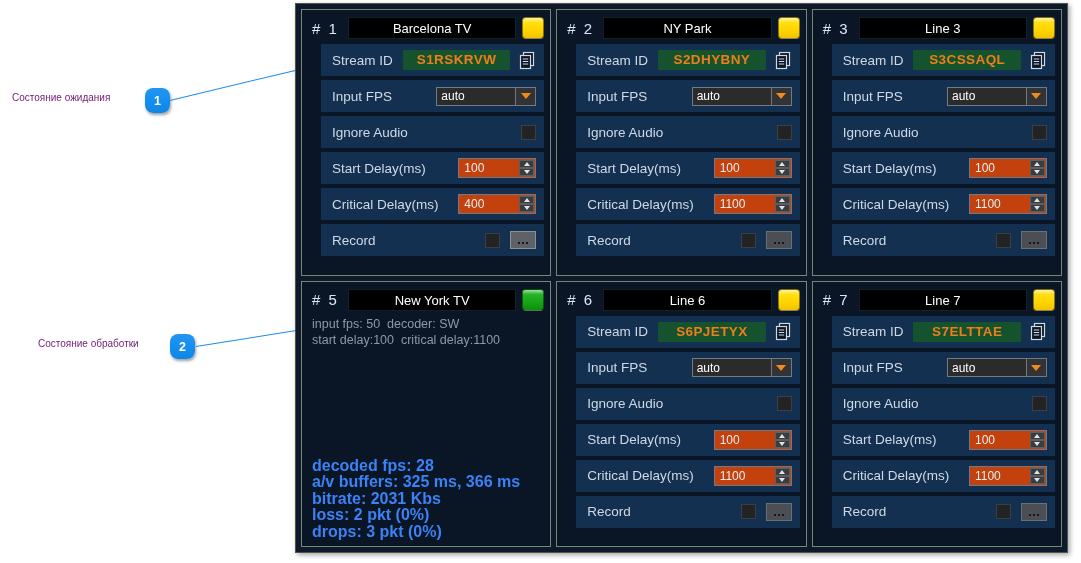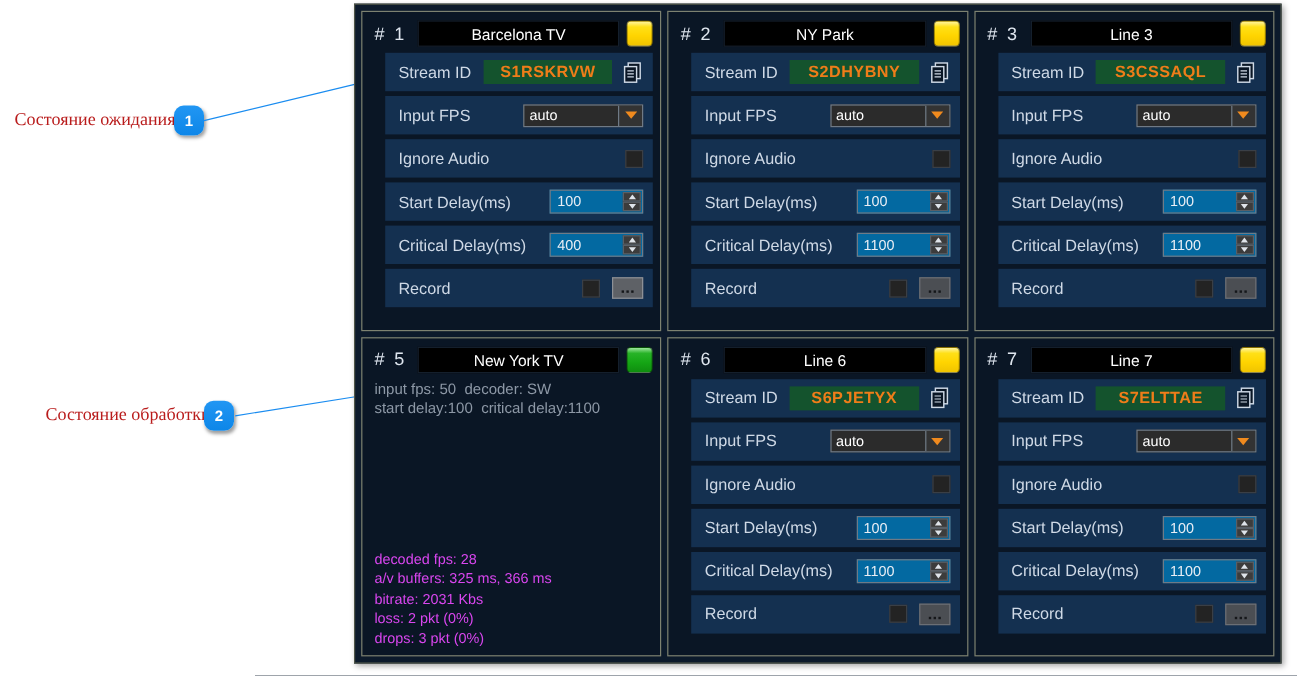--- a/index.html
+++ b/index.html
@@ -8,24 +8,24 @@
     background:#ffffff;
     font-family:"Liberation Sans", sans-serif;
     overflow:hidden;
     position:relative;
   }
 
   
   #annotations{position:absolute;left:0;top:0;width:1081px;height:563px;}
   .anno-label{
     position:absolute;
-    font-size:15px;
-    color:#b91c1c;
+    font-size:10px;
+    color:#701a75;
     white-space:nowrap;
-    font-family:Liberation Serif, serif;
+    font-family:Liberation Sans, sans-serif;
   }
   .anno-badge{
     position:absolute;
     width:25px;height:25px;
     border-radius:8px;
     background:linear-gradient(#2196f3,#0d86e8);
     color:#fff;
     font-size:12.5px;
     font-weight:bold;
     display:flex;align-items:center;justify-content:center;
@@ -162,21 +162,21 @@
     width:15px;height:15px;
     background:#232323;
     border:1px solid #3a3f46;
     box-sizing:border-box;
     flex:0 0 auto;
   }
 
   
   .spin{
     width:78px;height:20px;
-    background:#0369a1;
+    background:#c2410c;
     border:1px solid #6f7a86;
     box-sizing:border-box;
     display:flex;align-items:center;
     position:relative;
   }
   .spin-val{color:#e9eef5;font-size:12px;padding-left:5px;}
   .spin-arrows{
     position:absolute;right:1px;top:1px;bottom:1px;
     width:15px;
     display:flex;flex-direction:column;
@@ -207,26 +207,27 @@
 
   
   .run-info{
     color:#8d98a6;
     font-size:12.5px;
     line-height:16px;
     padding-left:4px;
     white-space:pre;
   }
   .run-stats{
-    color:#d946ef;
-    font-size:12px;
+    color:#3b82f6;
+    font-size:16px;
     line-height:16.5px;
     padding-left:4px;
     white-space:pre;
     margin-top:auto;
+    font-weight:bold;
   }
   .run-btns{
     display:flex;gap:6px;
     padding-left:4px;
     margin-top:7px;
   }
   .gbtn{
     background:#e3e3e3;
     border:1px solid #9a9a9a;
     color:#101010;

